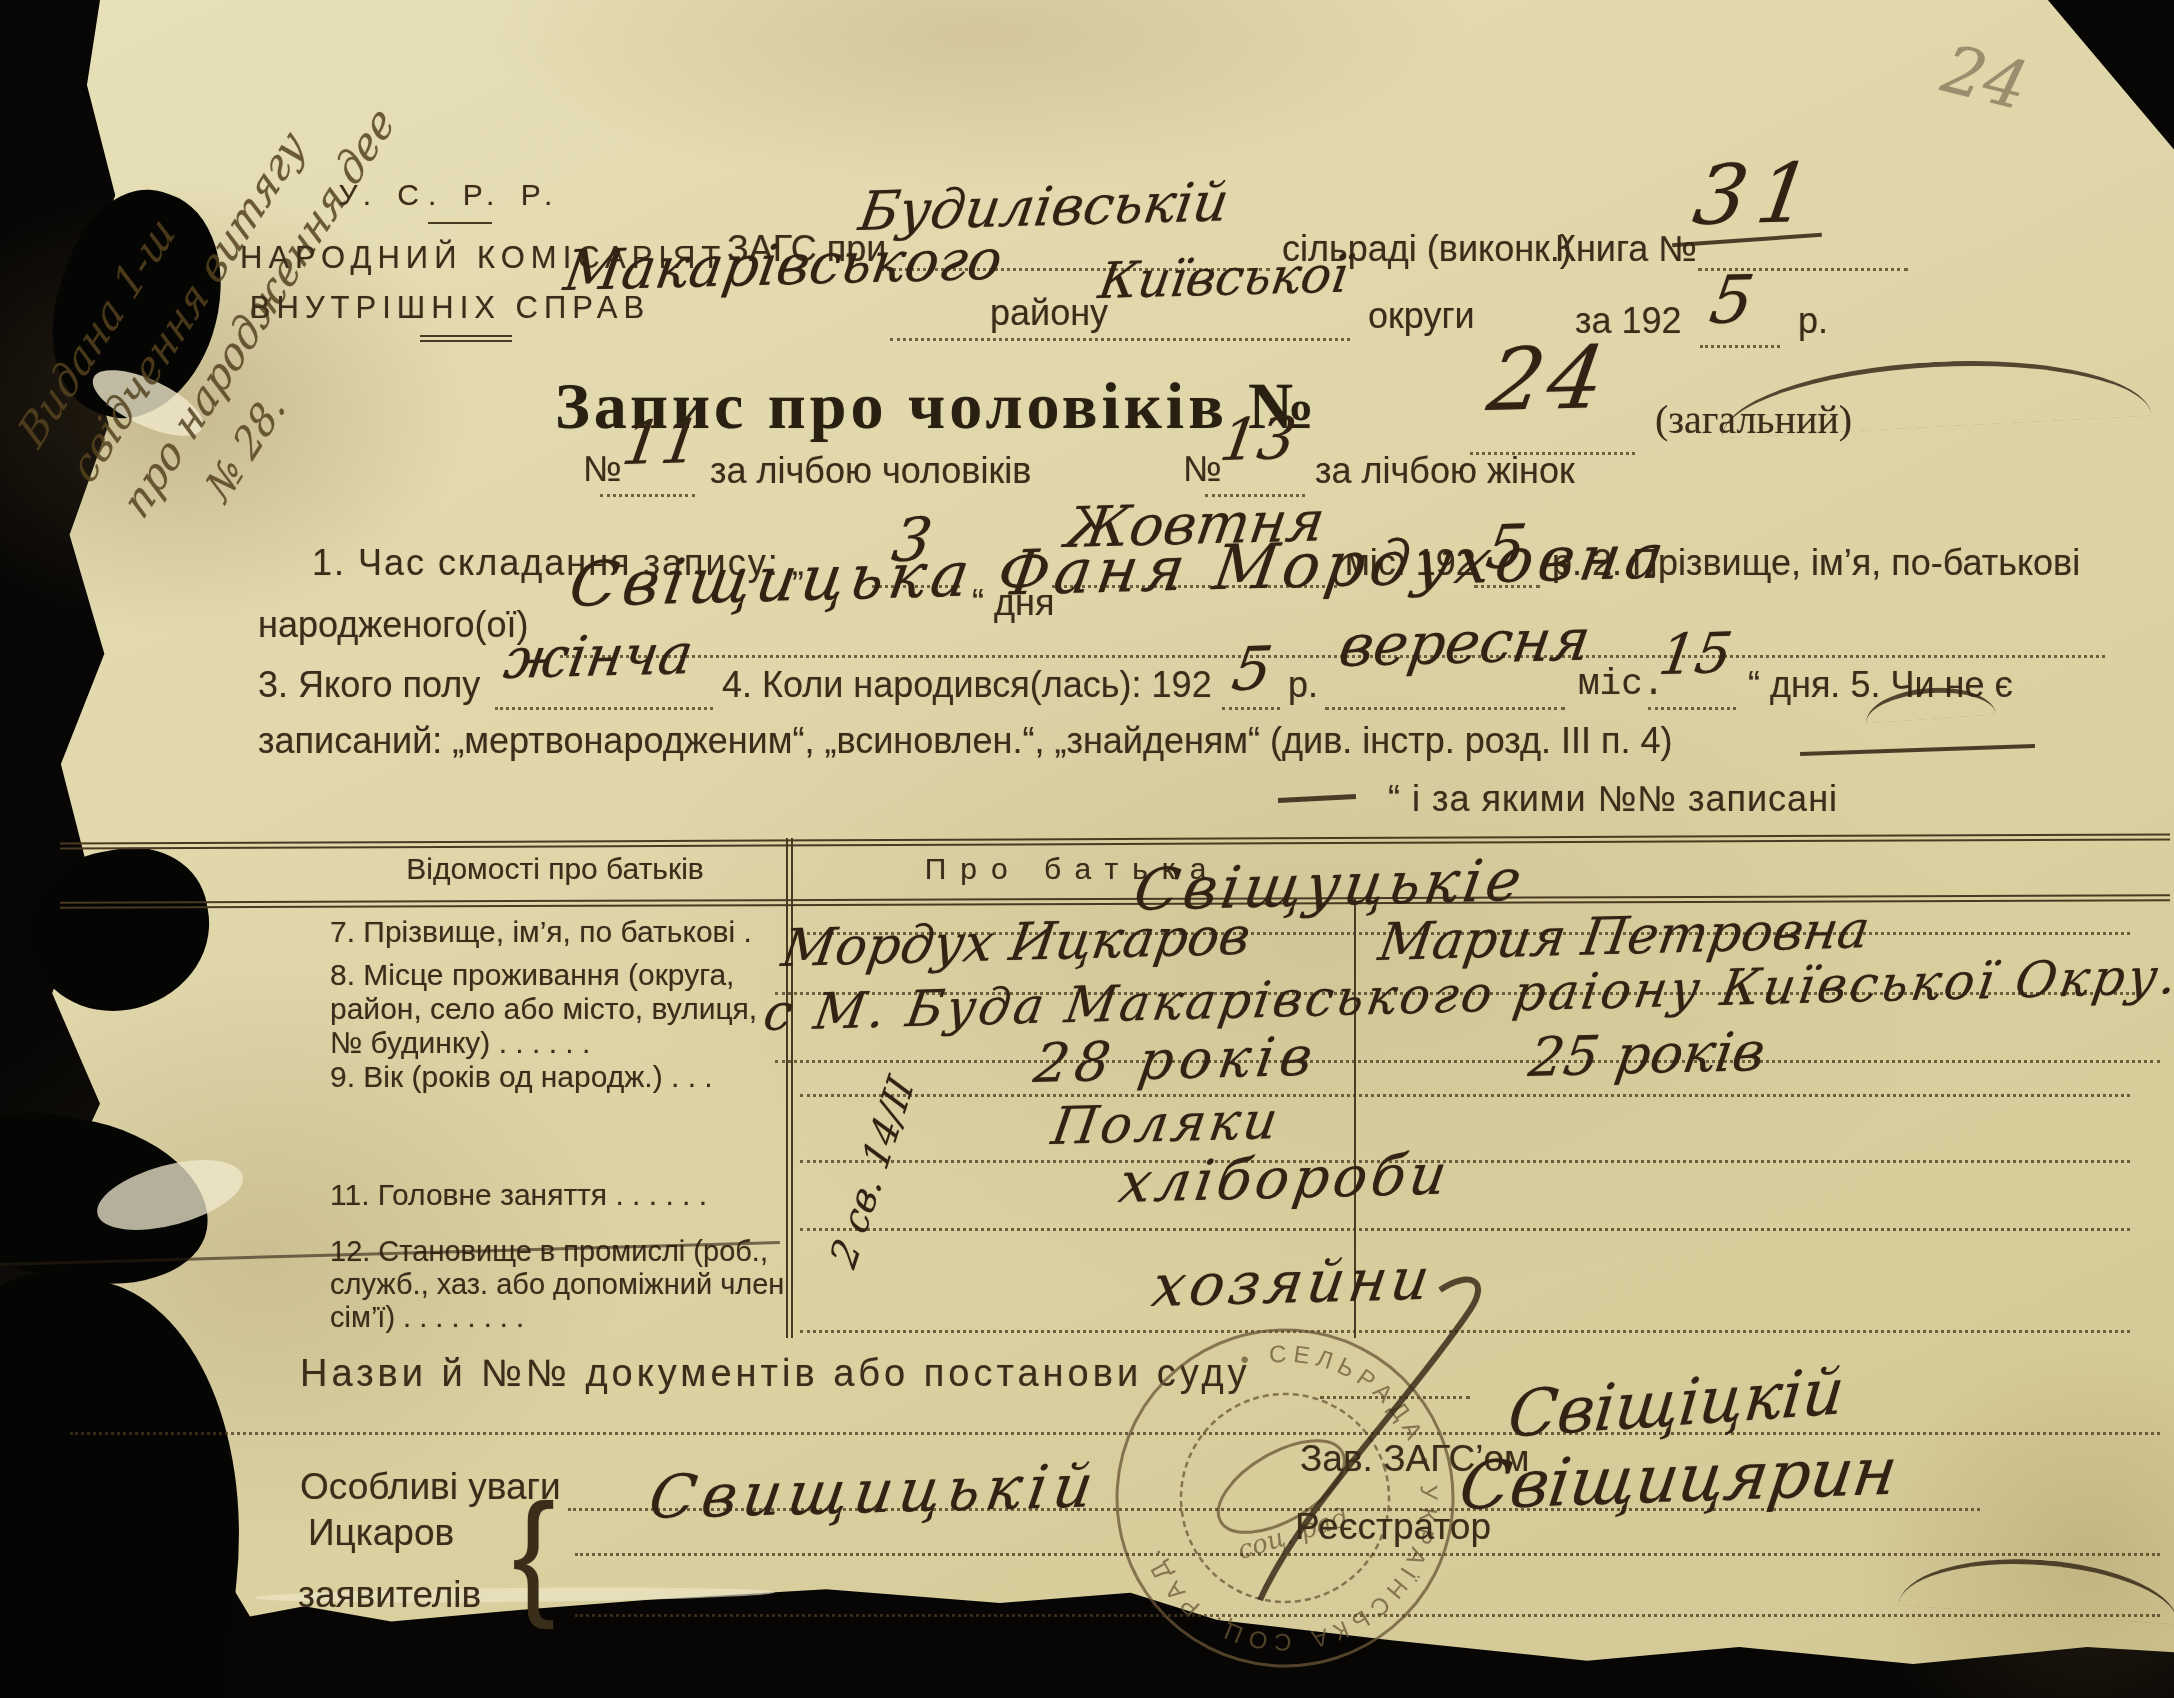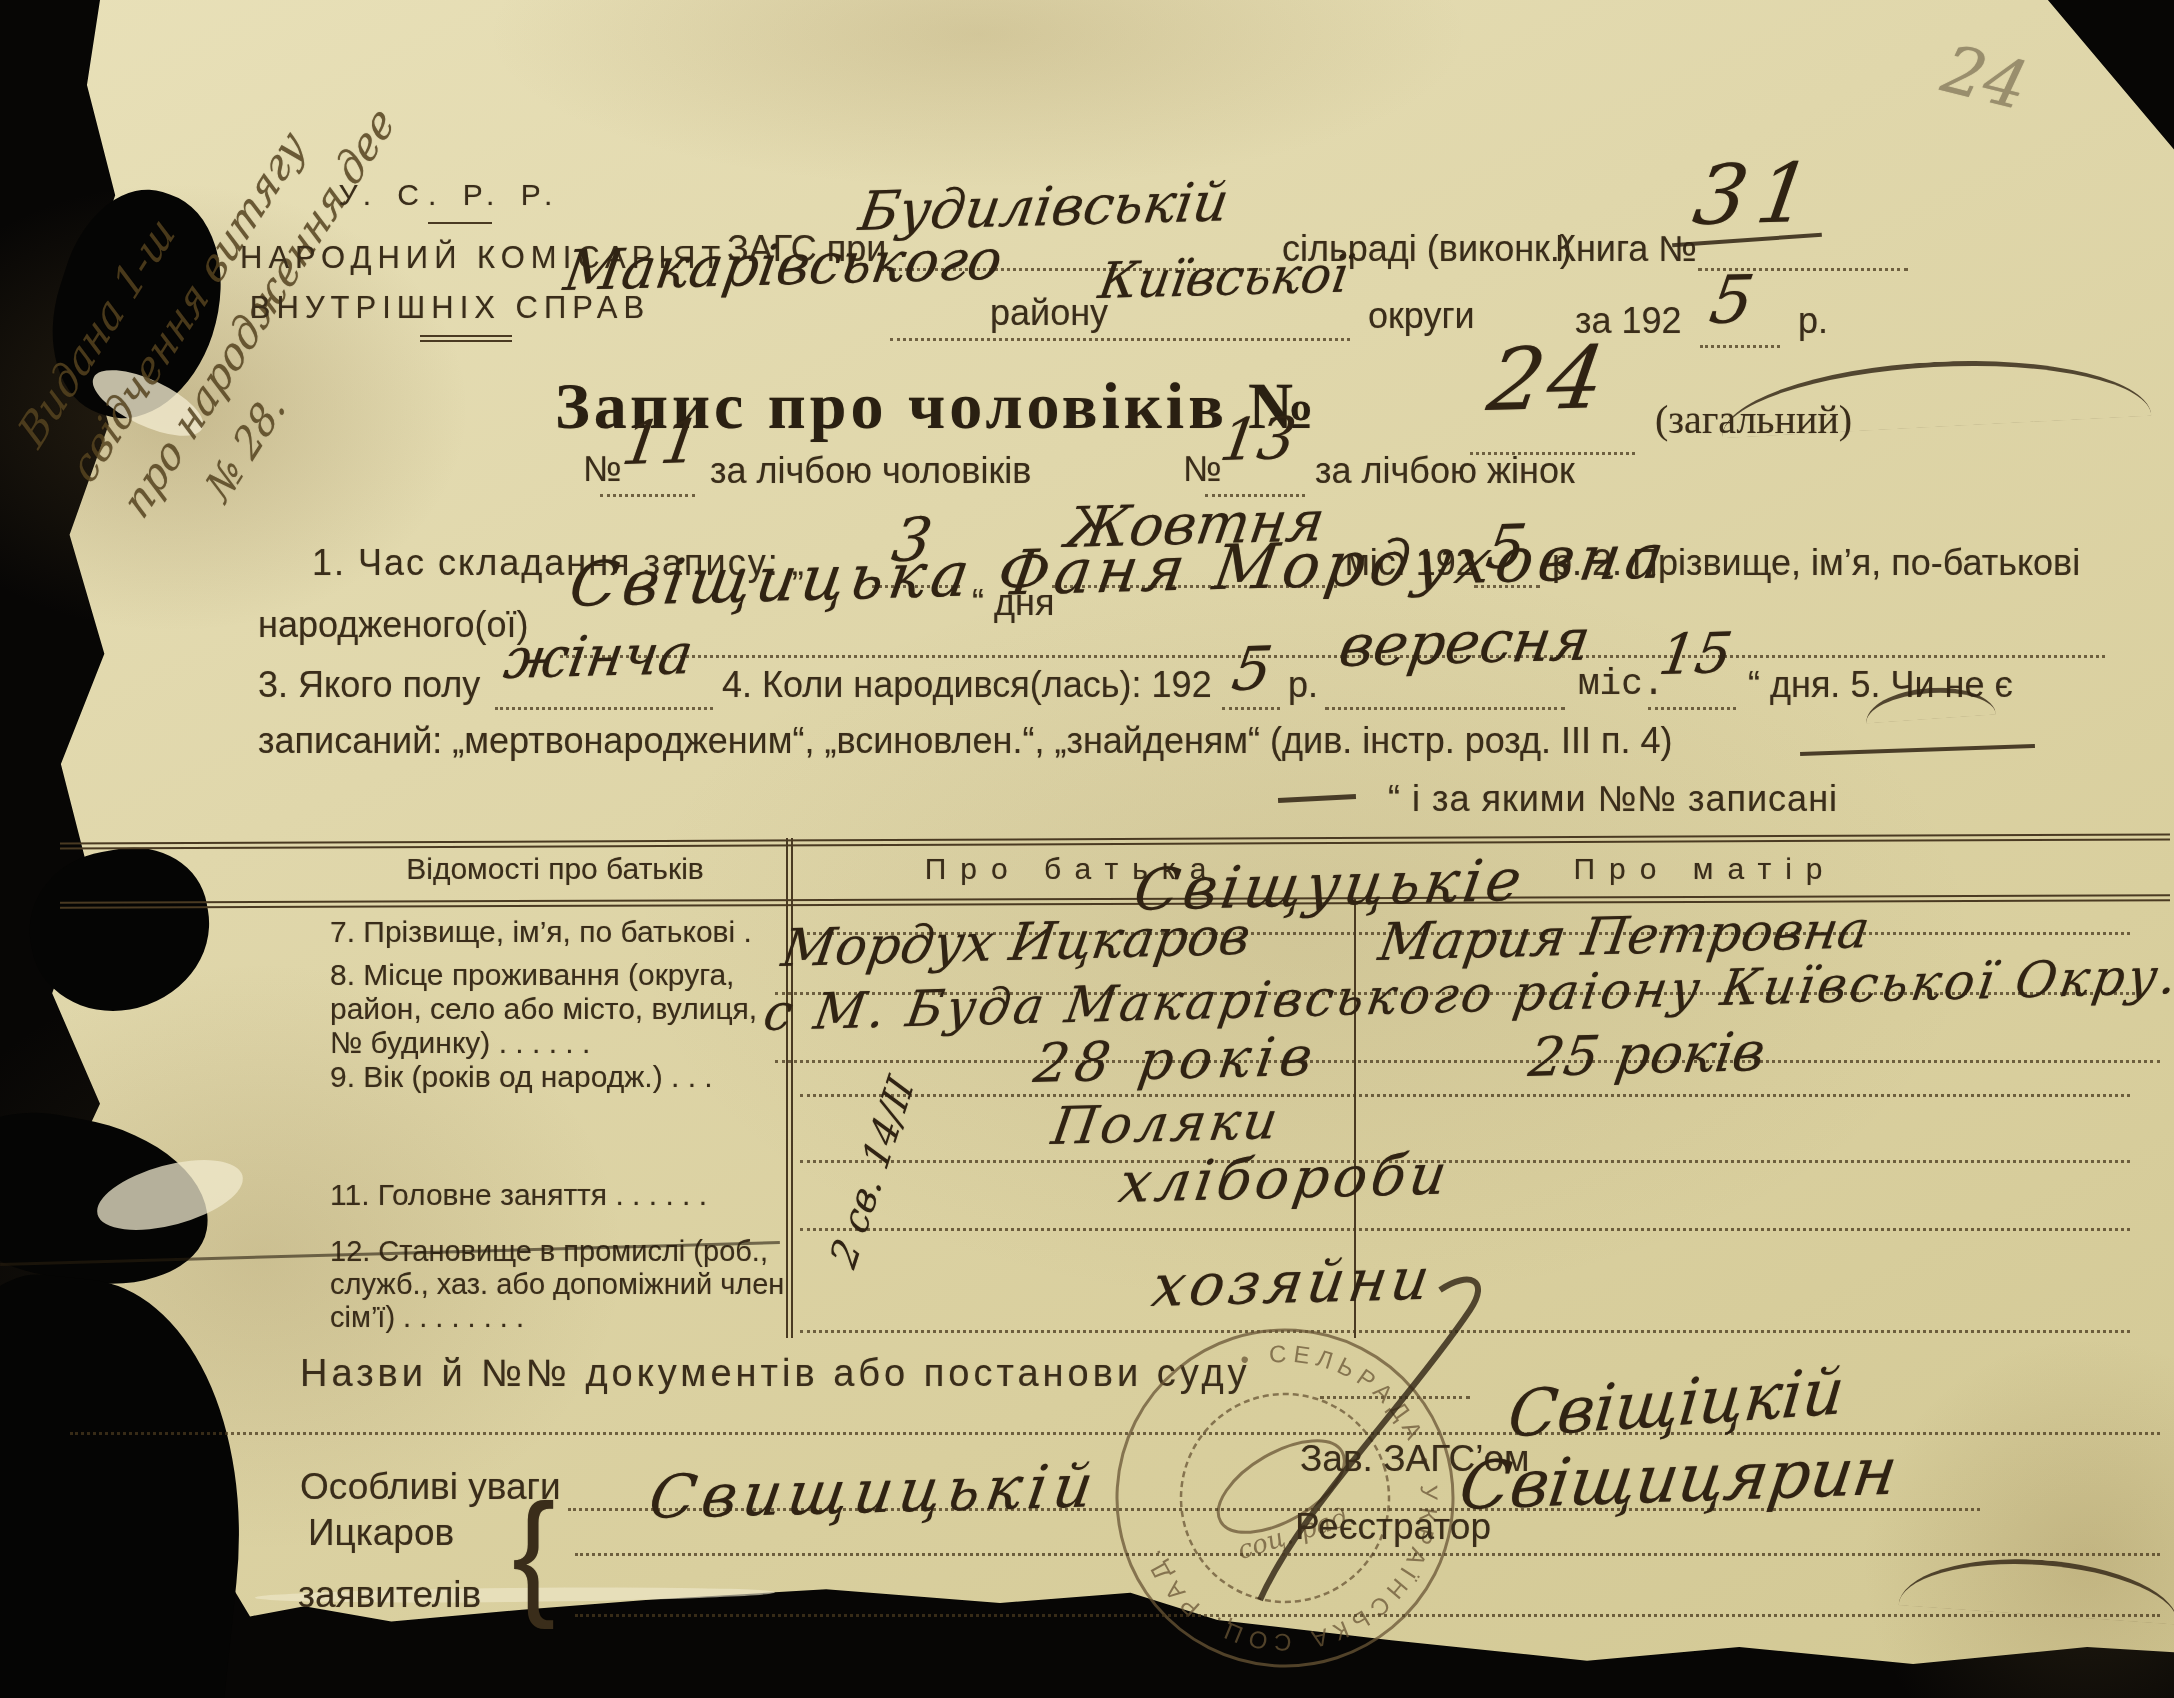--- a/index.html
+++ b/index.html
@@ -130,21 +130,20 @@
   <div class="pr" style="left:258px;top:720px;font-size:36px;">записаний: „мертвонародженим“, „всиновлен.“, „знайденям“ (див. інстр. розд. III п. 4)</div>
   <div style="position:absolute;left:1800px;top:748px;width:235px;border-top:4px solid #302313;transform:rotate(-2deg);opacity:.85;"></div>
   <div style="position:absolute;left:1865px;top:688px;width:130px;height:26px;border-top:5px solid #302313;border-radius:50% 50% 0 0/100% 100% 0 0;transform:rotate(-4deg);opacity:.8;"></div>
 
   <div style="position:absolute;left:1278px;top:796px;width:78px;border-top:5px solid #302313;transform:rotate(-3deg);opacity:.85;"></div>
   <div class="pr" style="left:1388px;top:778px;font-size:36px;letter-spacing:1px;">“ і за якими №№ записані</div>
 
   <div class="ruleh" style="left:60px;top:838px;width:2110px;transform:rotate(-.25deg);"></div>
   <div class="pr" style="left:795px;top:852px;width:555px;text-align:center;font-size:30px;letter-spacing:14px;">Про батька</div>
   <div class="pr" style="left:325px;top:852px;width:460px;text-align:center;font-size:30px;">Відомості про батьків</div>
-  <div class="pr" style="left:1360px;top:852px;width:690px;text-align:center;font-size:30px;letter-spacing:14px;">Про матір</div>
   <div class="ruleh" style="left:60px;top:898px;width:2110px;transform:rotate(-.2deg);"></div>
   <div class="rulev" style="left:786px;top:838px;height:500px;"></div>
   <div class="rulev1" style="left:1354px;top:898px;height:440px;"></div>
 
   <div class="pr lbl" style="left:330px;top:915px;width:455px;font-size:30px;">7. Прізвище, ім’я, по батькові .</div>
   <div class="pr lbl" style="left:330px;top:958px;width:455px;font-size:30px;">8. Місце проживання (округа, район, село або місто, вулиця, № будинку) . . . . . .</div>
   <div class="pr lbl" style="left:330px;top:1060px;width:455px;font-size:30px;">9. Вік (років од народж.) . . .</div>
   <div class="pr lbl" style="left:330px;top:1178px;width:455px;font-size:30px;">11. Головне заняття  . . . . . .</div>
   <div class="pr lbl" style="left:330px;top:1235px;width:455px;font-size:29px;">12. Становище в промислі (роб., служб., хаз. або допоміжний член сім’ї) . . . . . . . .</div>
 

